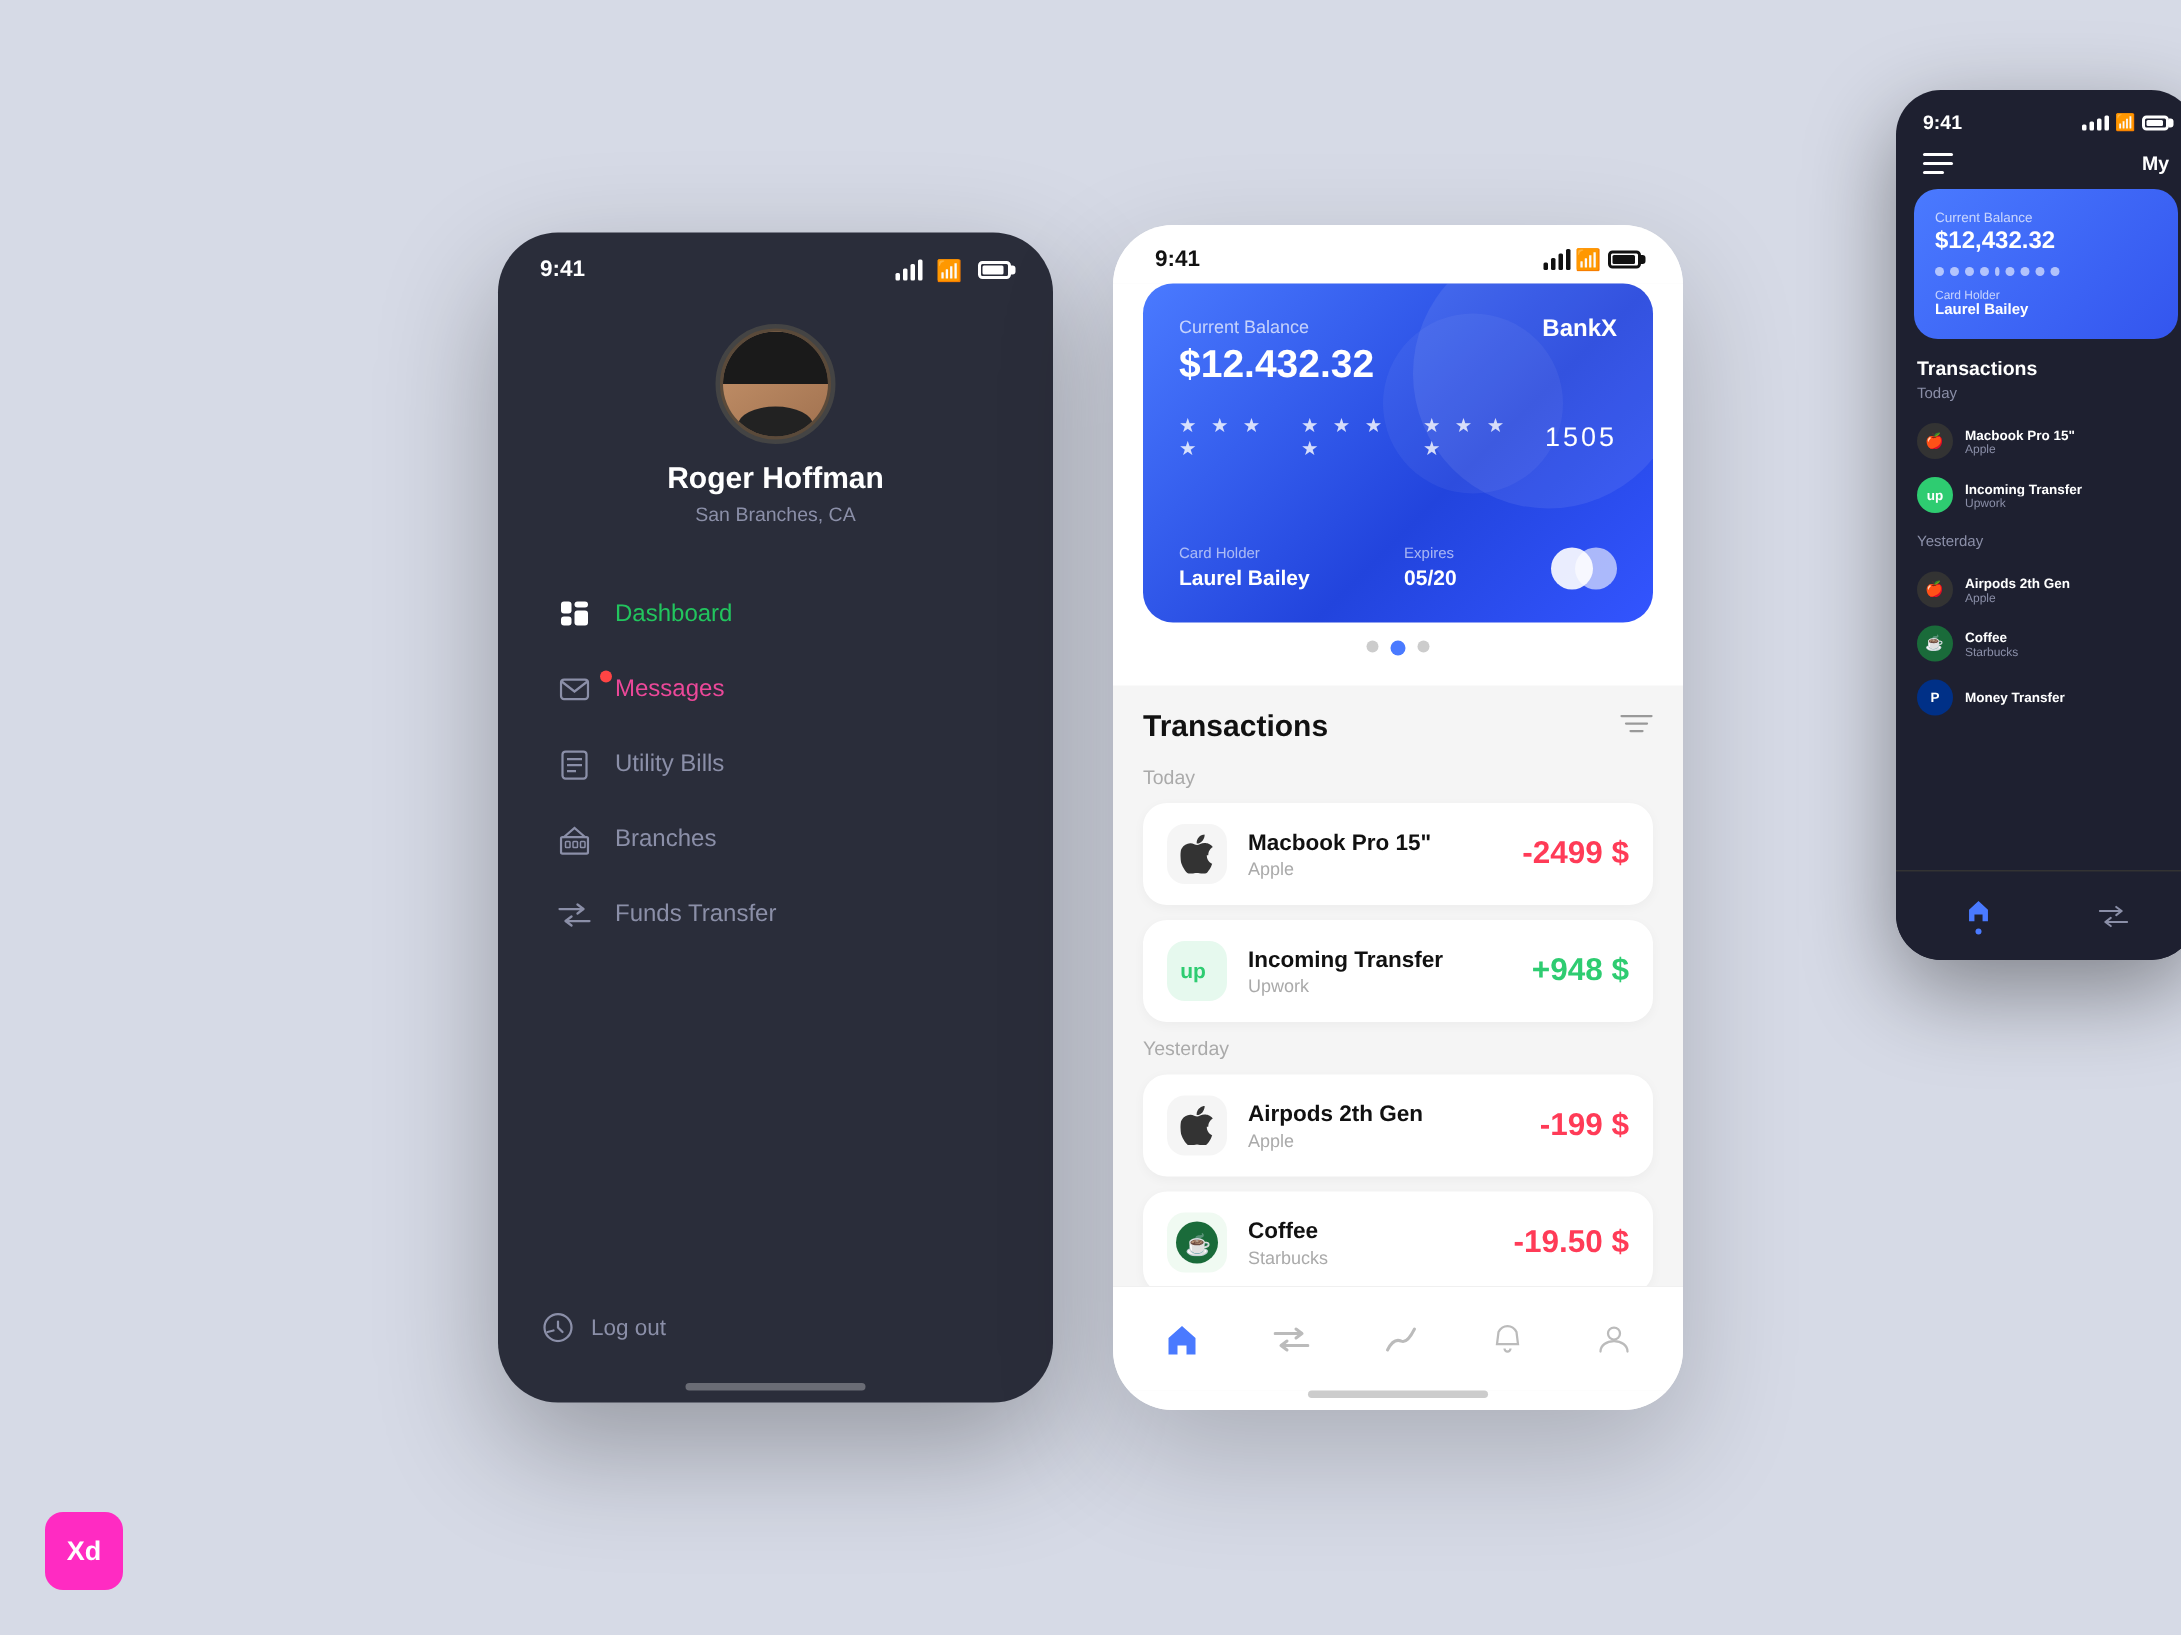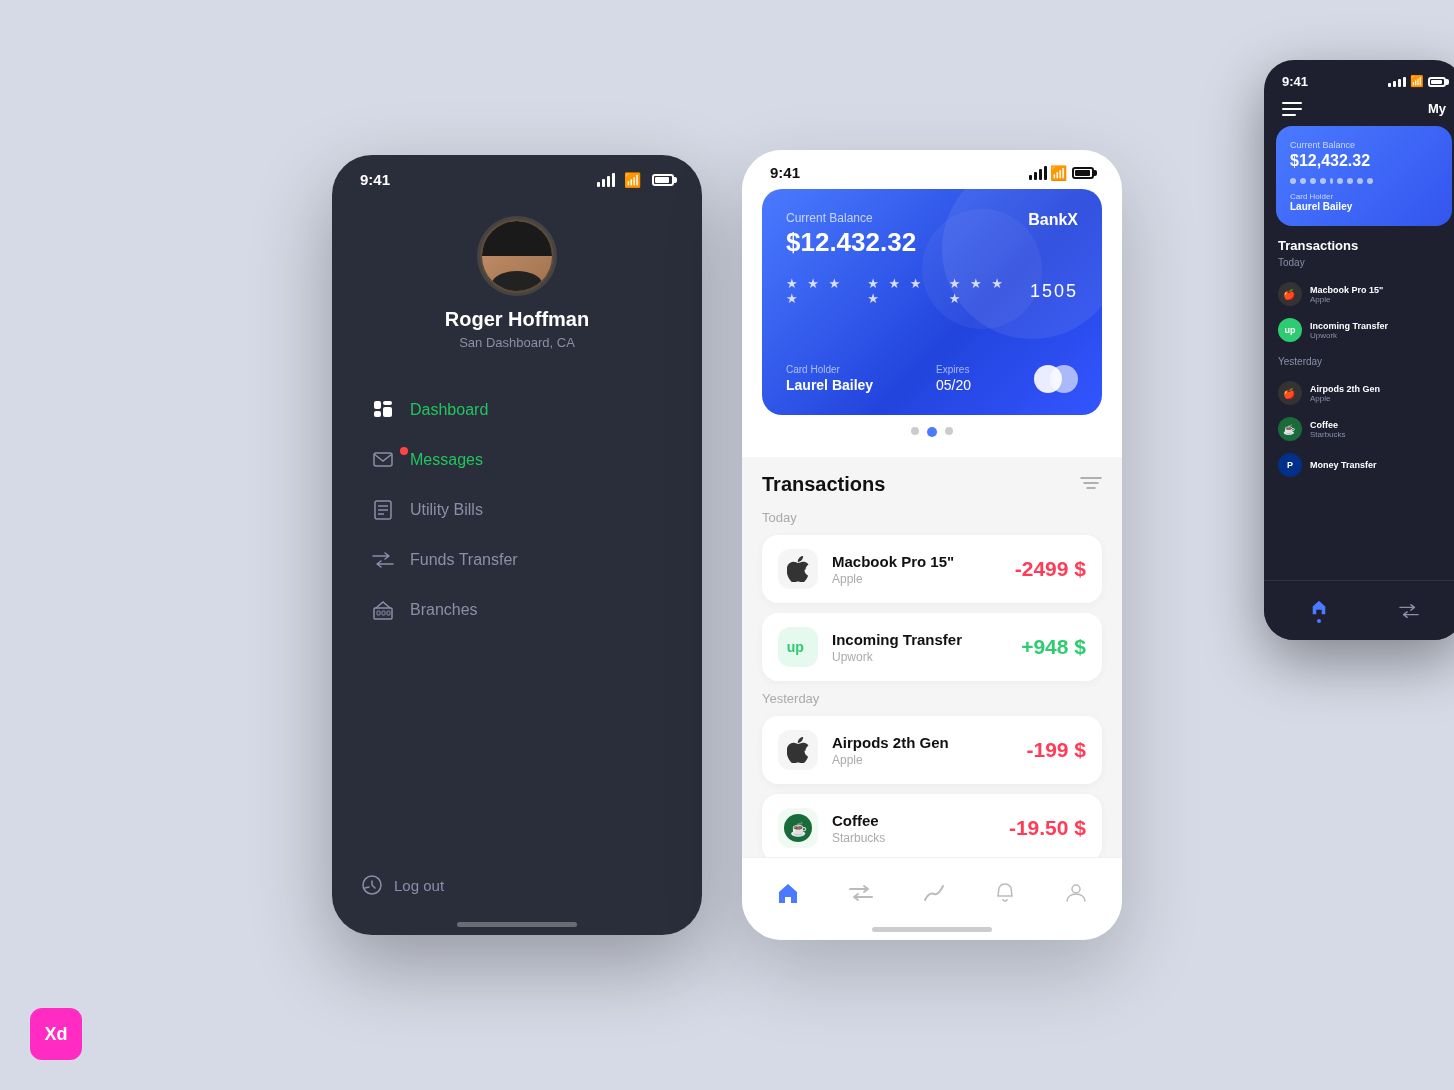--- a/index.html
+++ b/index.html
@@ -530,21 +530,21 @@
 
     .card-expires-label {
       color: rgba(255,255,255,0.6);
       font-size: 10px;
       margin-top: 40px;
     }
 
     .card-expires-value {
       color: white;
       font-size: 14px;
-      font-weight: 400;
+      font-weight: 700;
       margin-top: 2px;
     }
 
     .card-mastercard {
       display: flex;
     }
 
     .mc-circle {
       width: 28px;
       height: 28px;
@@ -769,21 +769,21 @@
     </div>
 
     <div class="profile-section">
       <div class="avatar-circle">
         <div class="avatar-face">
           <div class="avatar-hair"></div>
           <div class="avatar-body"></div>
         </div>
       </div>
       <div class="user-name">Roger Hoffman</div>
-      <div class="user-location">San Dashboard, CA</div>
+      <div class="user-location">San Branches, CA</div>
     </div>
 
     <div class="nav-menu">
 
       <div class="nav-item active">
         <div class="nav-icon">
           <svg width="20" height="20" viewBox="0 0 20 20" fill="white">
             <rect x="1" y="1" width="7" height="8" rx="2" fill="white"></rect>
             <rect x="10" y="1" width="9" height="4" rx="2" fill="white"></rect>
             <rect x="10" y="7" width="9" height="10" rx="2" fill="white"></rect>
@@ -793,57 +793,57 @@
         <span>Dashboard</span>
       </div>
 
       <div class="nav-item">
         <div class="nav-icon">
           <svg width="20" height="16" viewBox="0 0 20 16" fill="#8b8fa8">
             <rect x="1" y="1" width="18" height="13" rx="2" stroke="#8b8fa8" stroke-width="1.5" fill="none"></rect>
             <polyline points="1,2 10,9 19,2" stroke="#8b8fa8" stroke-width="1.5" fill="none"></polyline>
           </svg>
         </div>
-        <span style="color:#22c55e;text-align:right;">Messages</span>
+        <span style="color:#ec4899;text-align:right;">Messages</span>
         <div class="dot-badge"></div>
       </div>
 
       <div class="nav-item">
         <div class="nav-icon">
           <svg width="20" height="20" viewBox="0 0 20 20" fill="#8b8fa8">
             <rect x="2" y="1" width="16" height="18" rx="2" stroke="#8b8fa8" stroke-width="1.5" fill="none"></rect>
             <line x1="5" y1="6" x2="15" y2="6" stroke="#8b8fa8" stroke-width="1.5"></line>
             <line x1="5" y1="10" x2="15" y2="10" stroke="#8b8fa8" stroke-width="1.5"></line>
             <line x1="5" y1="14" x2="11" y2="14" stroke="#8b8fa8" stroke-width="1.5"></line>
           </svg>
         </div>
         <span style="color:#8b8fa8;">Utility Bills</span>
-      </div>
-
-      <div class="nav-item">
-        <div class="nav-icon">
-          <svg width="22" height="16" viewBox="0 0 22 16" fill="none">
-            <path d="M1 4h16M13 1l4 3-4 3" stroke="#8b8fa8" stroke-width="1.5" stroke-linecap="round" stroke-linejoin="round"></path>
-            <path d="M21 12H5M9 9l-4 3 4 3" stroke="#8b8fa8" stroke-width="1.5" stroke-linecap="round" stroke-linejoin="round"></path>
-          </svg>
-        </div>
-        <span style="color:#8b8fa8;">Funds Transfer</span>
       </div>
 
       <div class="nav-item">
         <div class="nav-icon">
           <svg width="20" height="20" viewBox="0 0 20 20" fill="none">
             <rect x="1" y="8" width="18" height="11" rx="1" stroke="#8b8fa8" stroke-width="1.5"></rect>
             <rect x="4" y="11" width="3" height="4" rx="0.5" stroke="#8b8fa8" stroke-width="1"></rect>
             <rect x="9" y="11" width="3" height="4" rx="0.5" stroke="#8b8fa8" stroke-width="1"></rect>
             <rect x="14" y="11" width="3" height="4" rx="0.5" stroke="#8b8fa8" stroke-width="1"></rect>
             <path d="M3 8L10 2l7 6" stroke="#8b8fa8" stroke-width="1.5" stroke-linecap="round"></path>
           </svg>
         </div>
         <span style="color:#8b8fa8;">Branches</span>
+      </div>
+
+      <div class="nav-item">
+        <div class="nav-icon">
+          <svg width="22" height="16" viewBox="0 0 22 16" fill="none">
+            <path d="M1 4h16M13 1l4 3-4 3" stroke="#8b8fa8" stroke-width="1.5" stroke-linecap="round" stroke-linejoin="round"></path>
+            <path d="M21 12H5M9 9l-4 3 4 3" stroke="#8b8fa8" stroke-width="1.5" stroke-linecap="round" stroke-linejoin="round"></path>
+          </svg>
+        </div>
+        <span style="color:#8b8fa8;">Funds Transfer</span>
       </div>
     </div>
 
     <div class="logout-section">
       <svg width="20" height="20" viewBox="0 0 20 20" fill="none">
         <circle cx="10" cy="10" r="9" stroke="#8b8fa8" stroke-width="1.5"></circle>
         <path d="M10 6v4l3 3" stroke="#8b8fa8" stroke-width="1.5" stroke-linecap="round"></path>
         <path d="M7 12l-4 1" stroke="#8b8fa8" stroke-width="1.5" stroke-linecap="round"></path>
       </svg>
       <span>Log out</span>

